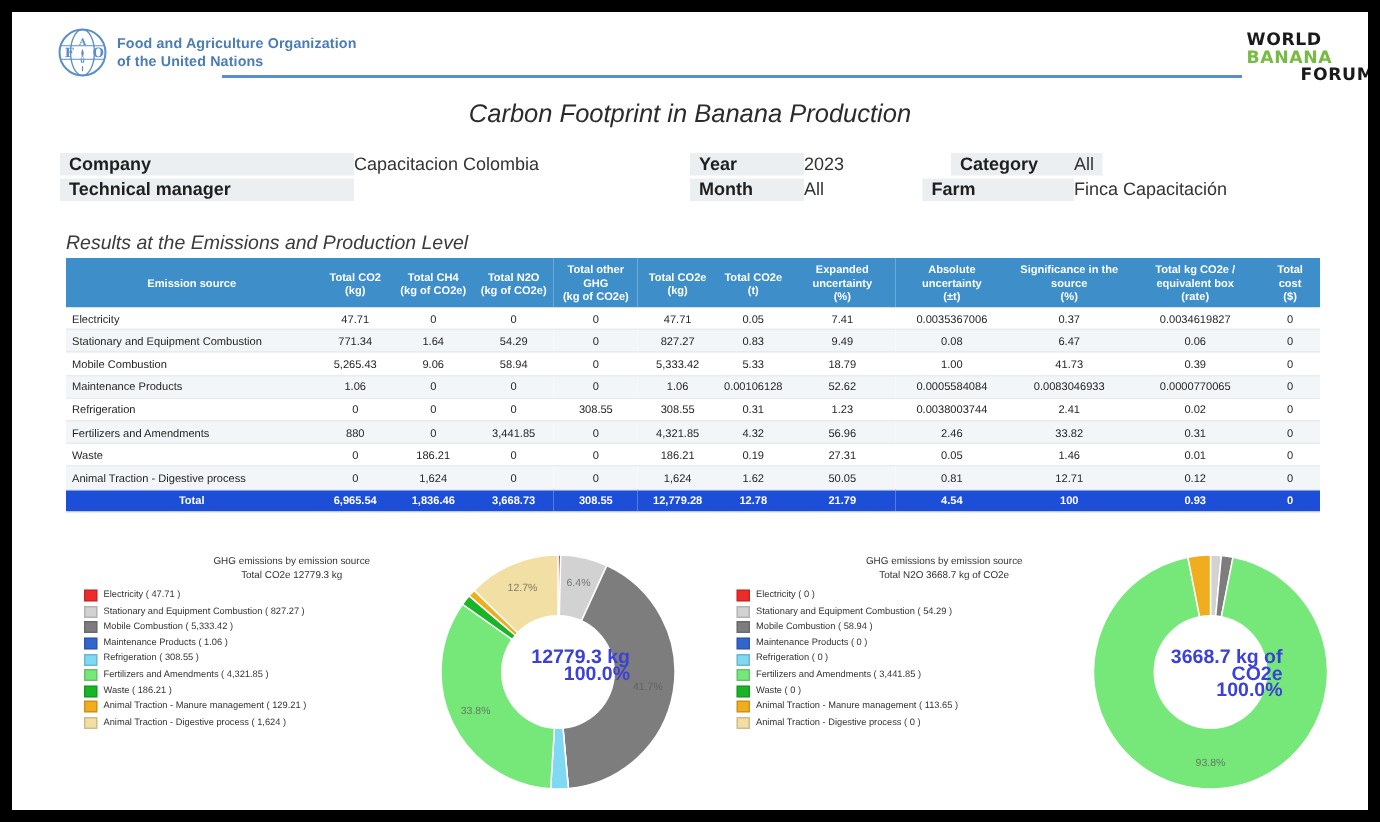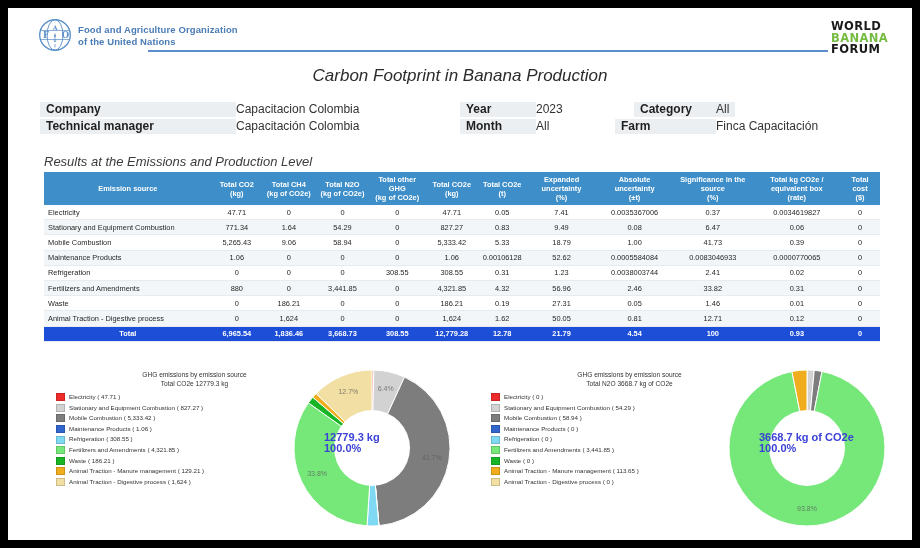--- a/index.html
+++ b/index.html
@@ -8,21 +8,21 @@
   .page{position:absolute;left:8px;top:8px;width:904px;height:532px;background:#ffffff;overflow:hidden;}
 
   
   .header{position:absolute;left:0;top:0;width:904px;height:46px;}
   .fao-logo{position:absolute;left:30px;top:10px;width:34px;height:34px;}
   .fao-txt{position:absolute;left:70px;top:16px;color:#4a7cb5;font-size:9.5px;font-weight:bold;line-height:11.5px;letter-spacing:.1px;}
   .hdr-rule{position:absolute;left:140px;top:42px;width:680px;height:2px;background:#5b8fc9;}
   .wbf{position:absolute;left:823px;top:13px;font-size:11.5px;font-weight:bold;line-height:11.5px;letter-spacing:.4px;font-family:"DejaVu Sans", sans-serif;}
   .wbf .w1{color:#1a1a1a;}
   .wbf .w2{color:#76bc43;}
-  .wbf .w3{color:#1a1a1a;}
+  .wbf .w3{color:#1a1a1a;margin-left:36px;}
 
   .title{position:absolute;left:0;top:58px;width:904px;text-align:center;font-size:17px;font-style:italic;color:#2b2b2b;font-family:"Liberation Sans", sans-serif;}
 
   
   .filters{position:absolute;left:32px;top:94px;width:840px;height:34px;}
   .frow{position:absolute;left:0;width:840px;height:15px;font-size:12px;color:#333;}
   .frow.r1{top:0;}
   .frow.r2{top:17px;}
   .fcell{position:absolute;height:15px;line-height:15px;}
   .flabel{background:#eceff2;padding-left:6px;color:#1f1f1f;font-weight:bold;}
@@ -48,21 +48,21 @@
   .chartblock.left{left:48px;width:420px;}
   .chartblock.right{left:483px;width:420px;}
   .ctitle{position:absolute;left:16px;top:0;width:245px;text-align:center;font-size:6.6px;color:#333;line-height:9px;}
   .legend{position:absolute;left:0;top:22px;width:250px;font-size:6.2px;color:#333;line-height:10.6px;}
   .lgrow{display:flex;align-items:center;height:10.6px;}
   .sw{width:7px;height:6px;margin-right:4px;flex:none;border:.5px solid rgba(0,0,0,.15);}
   .lgtxt{white-space:nowrap;}
   .donutwrap{position:absolute;left:236px;top:-2px;width:170px;height:164px;}
   .donut{position:absolute;left:0;top:0;width:160px;height:160px;}
   .hole{position:absolute;left:42px;top:42px;width:76px;height:76px;border-radius:50%;background:#fff;}
-  .holetxt{position:absolute;left:32px;top:64px;width:96px;text-align:left;color:#3b41d6;font-size:11px;font-weight:bold;line-height:11px;}
+  .holetxt{position:absolute;left:32px;top:64px;width:96px;text-align:right;color:#3b41d6;font-size:13px;font-weight:bold;line-height:11px;}
 </style>
 </head>
 <body>
 
 <div class="shot">
 <div class="page">
 
   <div class="header">
     <svg class="fao-logo" viewBox="0 0 60 60">
       <circle cx="30" cy="30" r="27" fill="none" stroke="#5b8fc9" stroke-width="2.4"></circle>
@@ -94,21 +94,20 @@
     <div class="frow r1">
       <div class="fcell flabel" style="left:0;width:190px;">Company</div>
       <div class="fcell fvalue" style="left:190px;width:230px;">Capacitacion Colombia</div>
       <div class="fcell flabel" style="left:420px;width:70px;">Year</div>
       <div class="fcell fvalue" style="left:490px;width:85px;">2023</div>
       <div class="fcell flabel" style="left:594px;width:95px;">Category</div>
       <div class="fcell fvalue" style="left:670px;width:170px;">All</div>
     </div>
     <div class="frow r2">
       <div class="fcell flabel" style="left:0;width:190px;">Technical manager</div>
-      <div class="fcell fvalue" style="left:190px;width:230px;">Capacitación Colombia</div>
       <div class="fcell flabel" style="left:420px;width:70px;">Month</div>
       <div class="fcell fvalue" style="left:490px;width:85px;">All</div>
       <div class="fcell flabel" style="left:575px;width:95px;">Farm</div>
       <div class="fcell fvalue" style="left:670px;width:170px;">Finca Capacitación</div>
     </div>
   </div>
 
   <div class="sect">Results at the Emissions and Production Level</div>
 
   <table class="tbl">

